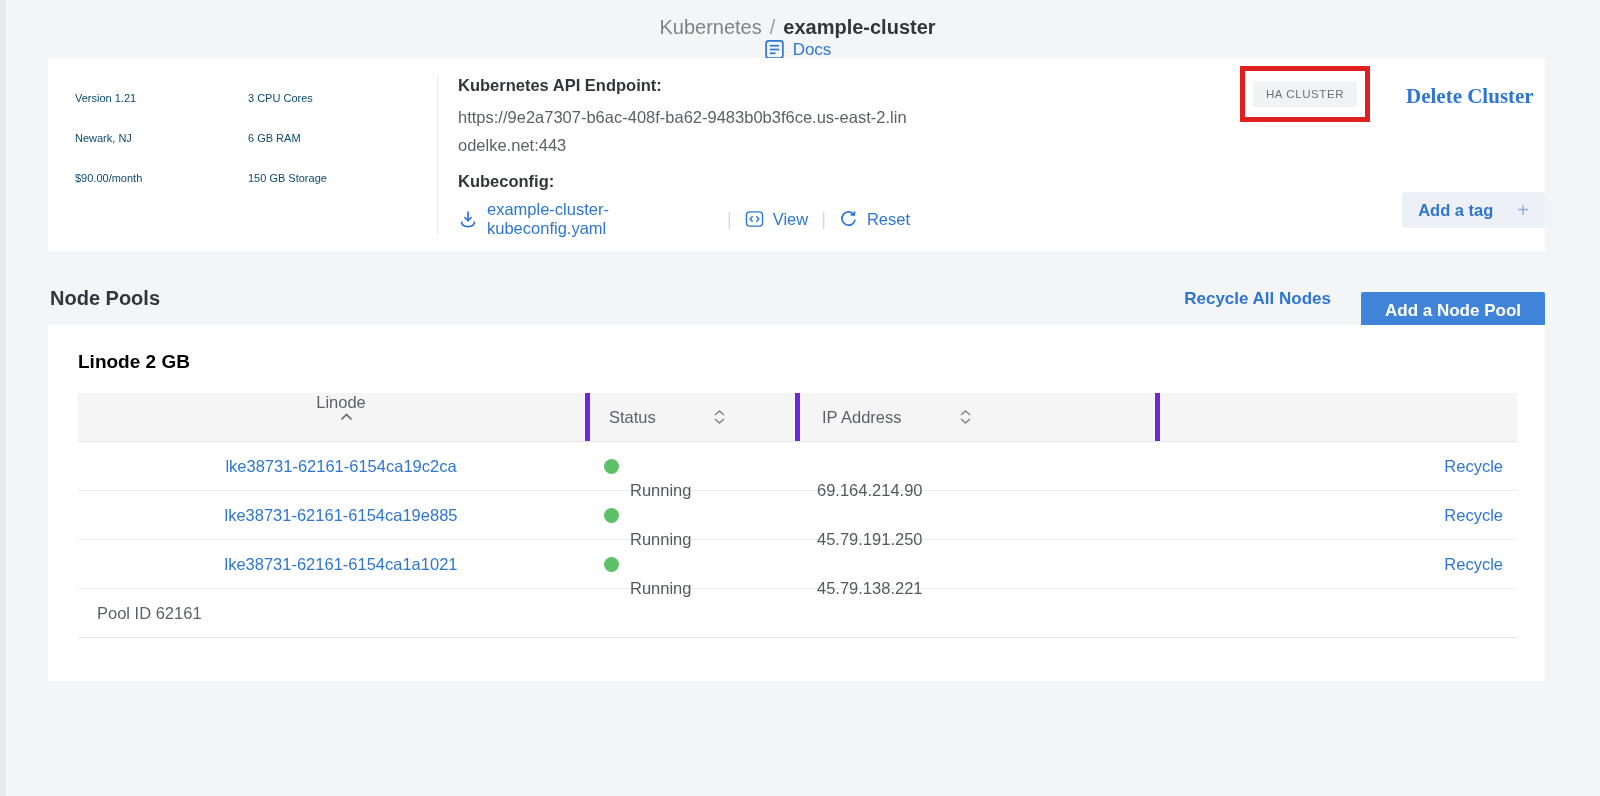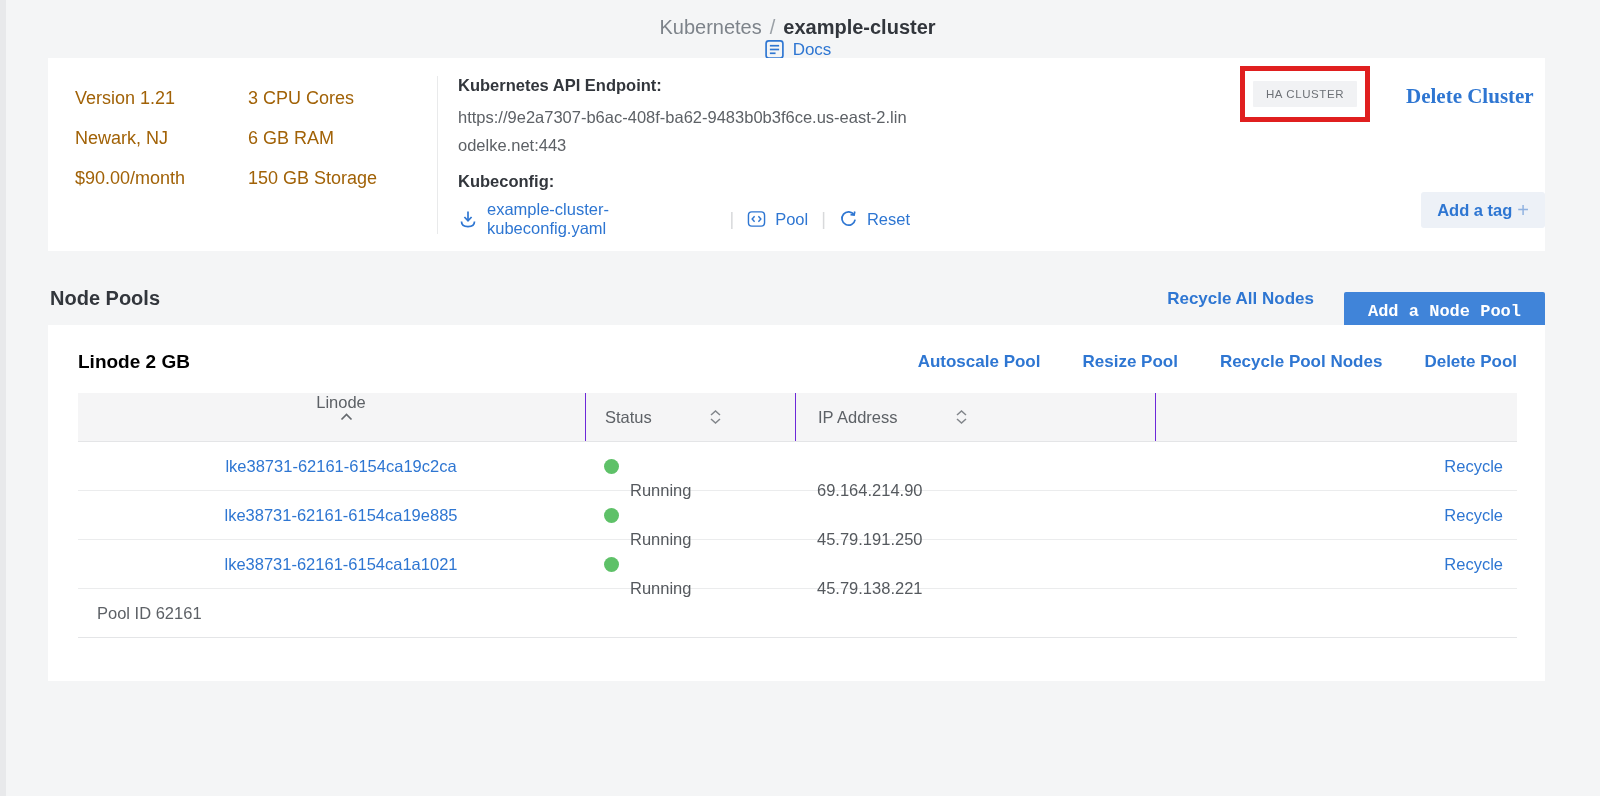--- a/index.html
+++ b/index.html
@@ -20,21 +20,21 @@
     display:flex; align-items:center; justify-content:space-between;flex-direction:column; }
   .breadcrumb { font-size:20px; display:flex; align-items:center; gap:8px; }
   .crumb-section { color:#7d838a; }
   .crumb-sep { color:#9aa0a6; }
   .crumb-current { color:#32363c; font-weight:bold; }
   .docs-link { display:flex; align-items:center; gap:8px; color:#2e76d2; font-size:17px; }
 
   
   .card { background:#ffffff; position:absolute; }
   .summary-card { left:48px; top:58px; width:1497px; height:193px; }
-  .spec-col { position:absolute; top:20px; font-size:18px; color:#a16207; line-height:40px; }
+  .spec-col { position:absolute; top:20px; font-size:11px; color:#0c4a6e; line-height:40px; }
   .spec-col.c1 { left:27px; }
   .spec-col.c2 { left:200px; }
   .v-divider { position:absolute; left:389px; top:18px; height:158px; width:1px; background:#e9eaeb; }
 
   .endpoint-block { position:absolute; left:410px; top:18px; width:452px; }
   .block-label { font-size:16.5px; font-weight:bold; color:#32363c; }
   .endpoint-url { margin-top:8px; font-size:16.5px; color:#5d6166; line-height:28px;
     word-break:break-all; }
   .kubeconfig-label { margin-top:13px; }
   .kubeconfig-row { margin-top:9px; display:flex; align-items:center; gap:9px;
@@ -42,52 +42,52 @@
   .kc-sep { color:#d8d9db; font-size:18px; padding:0 4px; }
   .icon-inline { display:inline-flex; align-items:center; }
 
   .ha-box { position:absolute; left:1192px; top:8px; width:130px; height:56px;
     border:5px solid #e01f1f; background:#ffffff;
     display:flex; align-items:center; justify-content:center; }
   .ha-chip { background:#f1f2f4; color:#6d7176; font-size:11.5px; letter-spacing:0.6px;
     padding:7px 13px; border-radius:1px; white-space:nowrap; }
   .delete-cluster { position:absolute; left:1358px; top:26px; font-size:21px; font-weight:bold;font-family:Liberation Serif, serif; }
   .add-tag-btn { position:absolute; right:0; top:134px; height:36px; padding:0 16px;
-    background:#edf1f7; border:none; border-radius:3px; display:flex; align-items:center; gap:5px;
+    background:#edf1f7; border:none; border-radius:3px; display:flex; align-items:center; gap:24px;
     font-family:"Liberation Sans", sans-serif; font-size:16.5px; font-weight:bold; color:#2e76d2; cursor:pointer;text-align:center; }
   .add-tag-plus { font-weight:normal; font-size:20px; color:#8fb1e0; line-height:1; }
 
   
   .pools-header { position:absolute; left:50px; right:55px; top:279px; height:39px;
     display:flex; align-items:center; justify-content:space-between; }
   .pools-title { font-size:20px; font-weight:bold; color:#32363c; }
   .pools-actions { display:flex; align-items:center; gap:30px; }
   .recycle-all { font-size:17px; font-weight:bold; }
   .add-pool-btn { height:39px; padding:0 24px; background:#4084d9; color:#ffffff;
-    border:none; border-radius:2px; font-family:Liberation Mono, monospace;
+    border:none; border-radius:2px; font-family:Liberation Sans, sans-serif;
     font-size:17px; font-weight:bold; cursor:pointer;margin-top:25px; }
 
   
   .pool-card { left:48px; top:325px; width:1497px; height:356px; }
   .pool-head { display:flex; align-items:center; justify-content:space-between;
     padding:26px 28px 20px 30px; }
   .pool-name { font-size:19px; font-weight:bold; color:#000000; }
   .pool-links { display:flex; align-items:center; gap:42px; }
   .pool-links a { font-size:17px; font-weight:bold; color:#2e76d2; }
 
   .table { margin:0 28px 0 30px; }
   .trow { display:flex; align-items:center; height:49px; border-bottom:1px solid #ebeced; }
   .thead { background:#f5f5f6; border-bottom:1px solid #e4e5e7; color:#5d6166; }
   .cell { padding-left:19px; font-size:16.5px; display:flex; align-items:center; }
   .c-linode { width:507px;flex-direction:column; }
   .c-status { width:210px; }
   .c-ip { width:360px; padding-left:22px; }
   .c-action { flex:1; justify-content:flex-end; padding-right:14px; }
   .thead .cell { height:100%; }
-  .thead .c-status, .thead .c-ip, .thead .c-action { border-left:1px solid #6d28d9;gap:48px; }
+  .thead .c-status, .thead .c-ip, .thead .c-action { border-left:5px solid #6d28d9;gap:48px; }
   .sort-single { margin-left:10px; margin-top:-6px; }
   .sort-stack { display:flex; flex-direction:column; gap:2px; margin-left:10px; }
   .node-link { color:#2e76d2; font-size:16.5px; }
   .status-dot { width:15px; height:15px; border-radius:50%; background:#5ec168; margin-right:11px; }
   .status-text, .ip-text { color:#55595e;margin-top:48px; }
   .recycle-link { font-size:16.5px; }
   .tfoot { border-bottom:1px solid #e4e5e7; color:#5d6166; }
 </style>
 </head>
 <body>
@@ -140,21 +140,21 @@
       </span>
       <a class="blue">example-cluster-kubeconfig.yaml</a>
       <span class="kc-sep">|</span>
       <span class="icon-inline">
         <svg width="19" height="18" viewBox="0 0 20 19" fill="none" stroke="#2e76d2" stroke-width="1.5">
             <rect x="1.5" y="2" width="17" height="15" rx="3.5"></rect>
             <polyline points="8,6.6 5.4,9.5 8,12.4"></polyline>
             <polyline points="12,6.6 14.6,9.5 12,12.4"></polyline>
           </svg>
       </span>
-      <a class="blue">Pool</a>
+      <a class="blue">View</a>
       <span class="kc-sep">|</span>
       <span class="icon-inline">
         <svg width="19" height="19" viewBox="0 0 20 20" fill="none" stroke="#2e76d2" stroke-width="1.8">
             <path d="M15.9,5 A7,7 0 1,0 17,10.2"></path>
             <polyline points="16.6,1.6 15.9,5.4 12.1,4.9"></polyline>
           </svg>
       </span>
       <a class="blue">Reset</a>
     </div>
   </div>
@@ -173,26 +173,20 @@
   <h2 class="pools-title">Node Pools</h2>
   <div class="pools-actions">
     <a class="blue recycle-all">Recycle All Nodes</a>
     <button class="add-pool-btn">Add a Node Pool</button>
   </div>
 </div>
 
 <section class="card pool-card">
   <div class="pool-head">
     <div class="pool-name">Linode 2 GB</div>
-    <div class="pool-links">
-      <a>Autoscale Pool</a>
-      <a>Resize Pool</a>
-      <a>Recycle Pool Nodes</a>
-      <a>Delete Pool</a>
-    </div>
   </div>
 
   <div class="table">
     <div class="trow thead">
       <div class="cell c-linode">
         <span>Linode</span>
         <span class="sort-single">
           <svg width="13" height="8" viewBox="0 0 13 8" fill="none" stroke="#65696e" stroke-width="1.7">
               <polyline points="1.5,6.5 6.5,1.5 11.5,6.5"></polyline>
             </svg>

